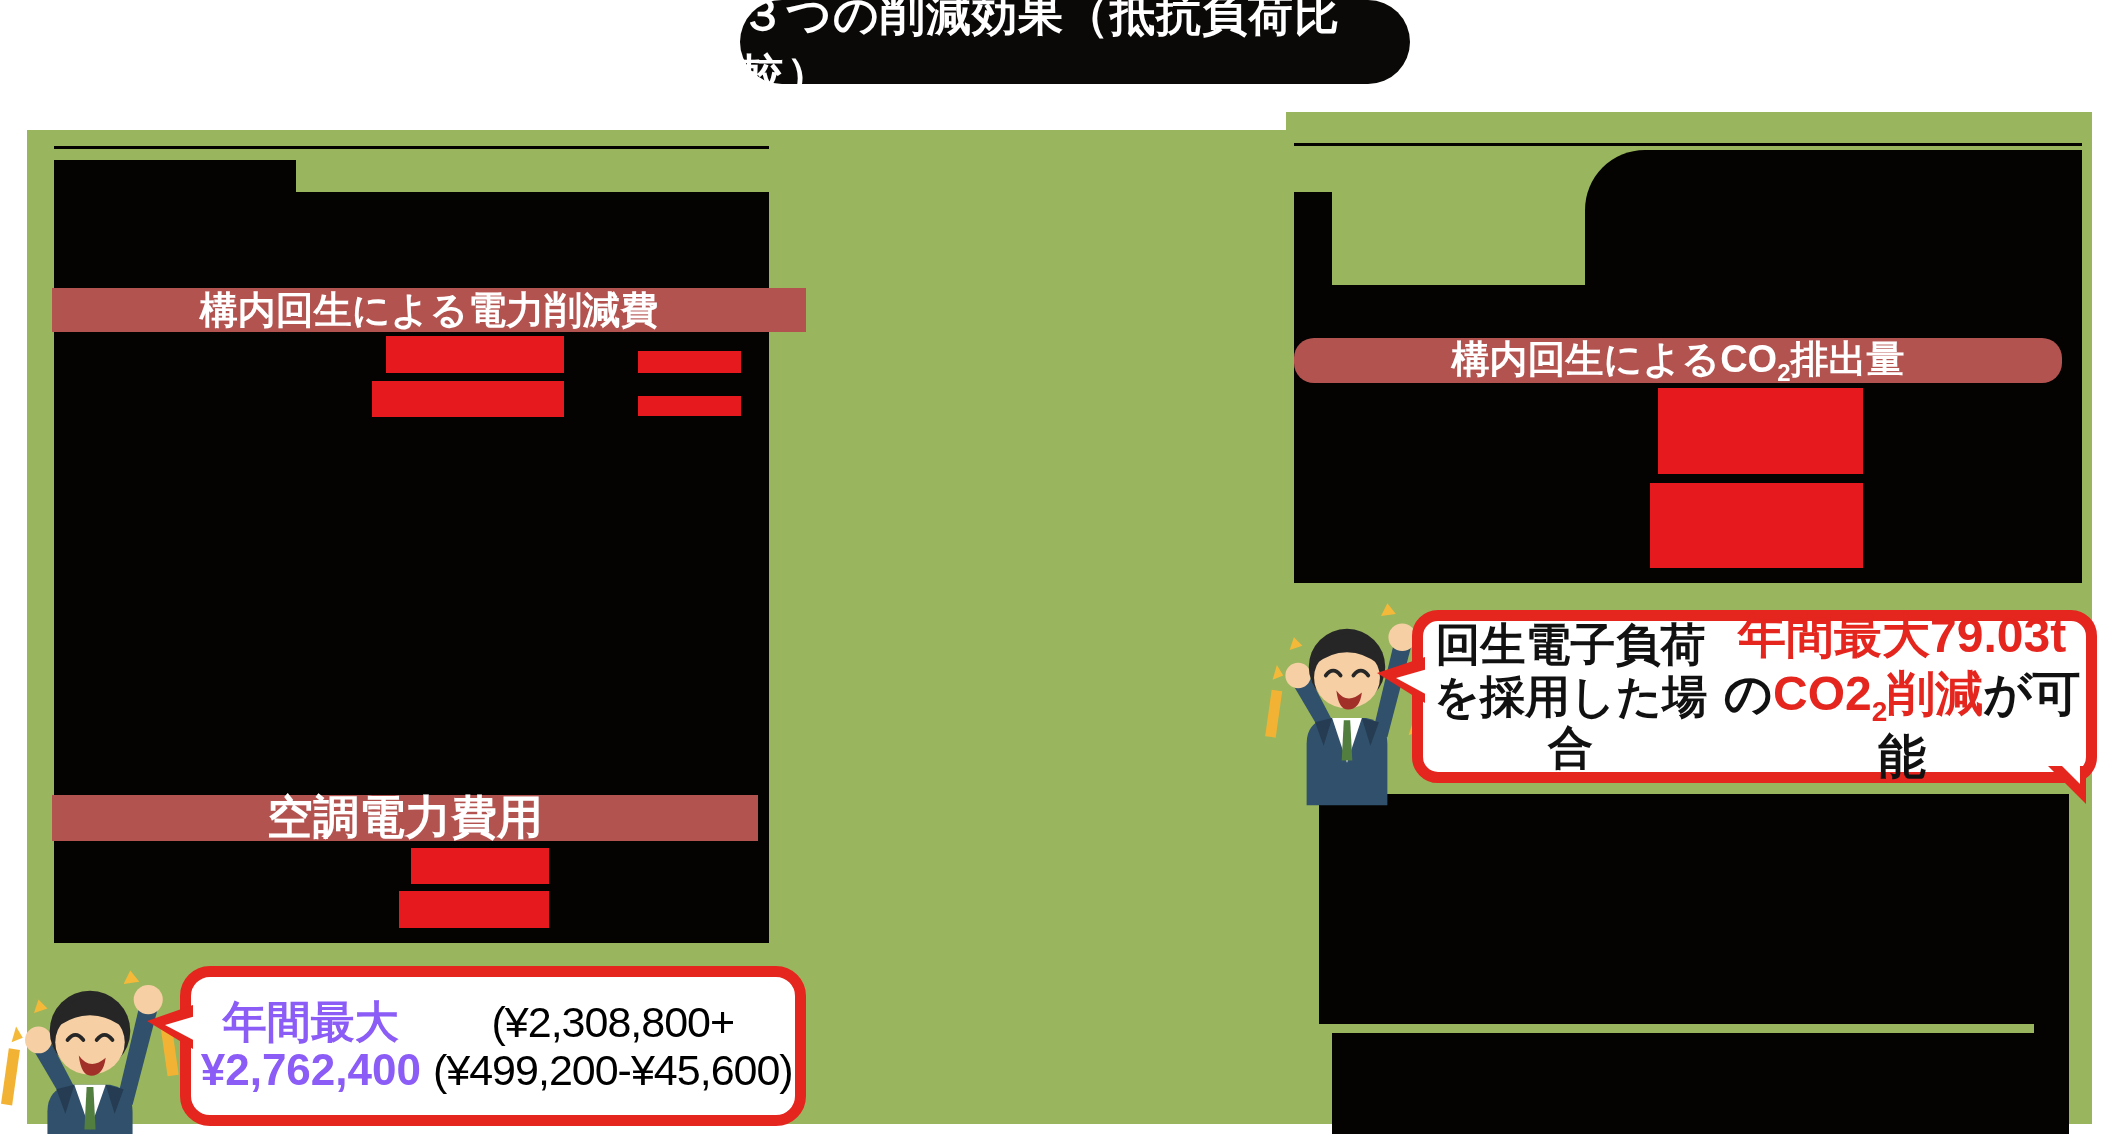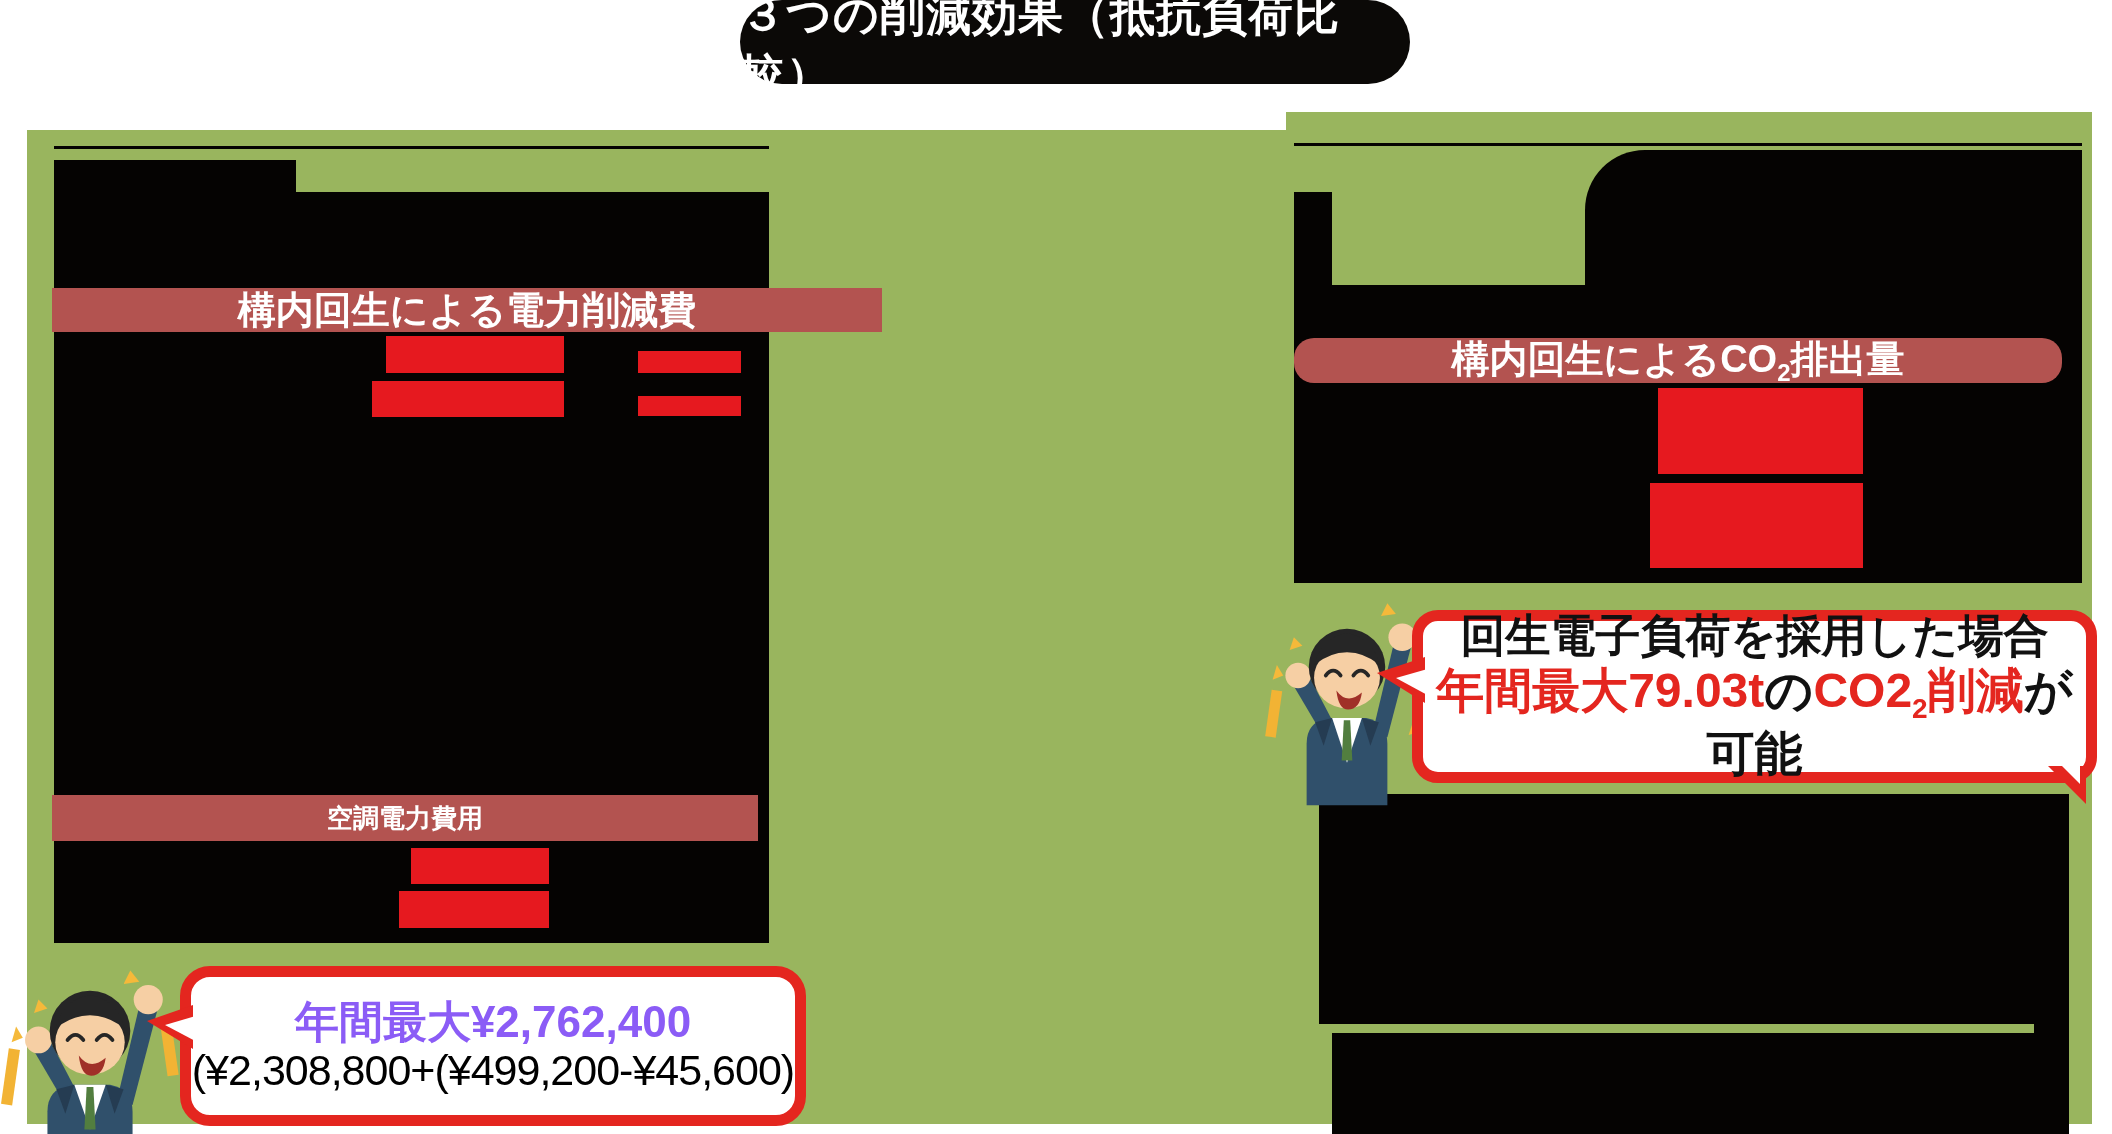--- a/index.html
+++ b/index.html
@@ -16,22 +16,22 @@
   .panel-left{left:27px;top:130px;width:1273px;height:994px;}
   .panel-right{left:1286px;top:112px;width:806px;height:1012px;}
 
   
   .lc-line{left:54px;top:146px;width:715px;height:3px;background:#050302;}
   .lc-tab{left:54px;top:160px;width:242px;height:34px;background:#050302;}
   .lc-main{left:54px;top:192px;width:715px;height:751px;background:#050302;}
 
   .banner{background:#b35350;display:flex;align-items:center;justify-content:center;
     color:#ffffff;font-weight:600;}
-  .banner-l1{left:52px;top:288px;width:830px;height:44px;font-size:38px;}
-  .banner-l2{left:52px;top:795px;width:706px;height:46px;font-size:26px;}
+  .banner-l1{left:52px;top:288px;width:754px;height:44px;font-size:38px;}
+  .banner-l2{left:52px;top:795px;width:706px;height:46px;font-size:46px;}
   .banner-r{left:1294px;top:338px;width:768px;height:45px;font-size:38px;border-radius:20px;}
   .banner-r sub{font-size:24px;}
 
   .redbar{background:#e6191f;}
   .lb1{left:386px;top:336px;width:178px;height:37px;}
   .lb2{left:372px;top:381px;width:192px;height:36px;}
   .leqA{left:638px;top:351px;width:103px;height:22px;}
   .leqB{left:638px;top:396px;width:103px;height:20px;}
   .lab1{left:411px;top:848px;width:138px;height:36px;}
   .lab2{left:399px;top:891px;width:150px;height:37px;}
@@ -44,21 +44,21 @@
   .rc-upper{left:1585px;top:150px;width:497px;height:135px;background:#050302;border-top-left-radius:60px;}
   .rc-main{left:1294px;top:285px;width:788px;height:298px;background:#050302;}
 
   
   .mass-upper{left:1319px;top:794px;width:750px;height:230px;background:#050302;}
   .mass-conn{left:2034px;top:1024px;width:35px;height:9px;background:#050302;}
   .mass-lower{left:1332px;top:1033px;width:737px;height:101px;background:#050302;}
 
   
   .bubble{background:#ffffff;border:11px solid #e4261f;border-radius:30px;box-sizing:border-box;
-    display:flex;flex-direction:column;align-items:center;justify-content:center;text-align:center;}
+    display:flex;flex-direction:row;align-items:center;justify-content:center;text-align:center;}
   .bubble-left{left:180px;top:966px;width:626px;height:160px;}
   .bubble-right{left:1412px;top:610px;width:685px;height:173px;border-radius:26px;}
   .bl-l1{color:#8b5cf6;font-weight:bold;font-size:44px;line-height:1.08;}
   .bl-l2{color:#000000;font-size:43px;line-height:1.12;letter-spacing:-1px;}
   .bl-l3{color:#111111;font-weight:600;font-size:42px;line-height:1.1;}
   .bl-l3 .red{color:#e4261f;font-weight:bold;}
   .br-l1{color:#111111;font-weight:600;font-size:45px;line-height:1.15;}
   .br-l2{color:#111111;font-weight:bold;font-size:48px;line-height:1.2;}
   .br-l2 .red{color:#e4261f;margin-top:40px;}
   .br-l2 sub{font-size:28px;}

